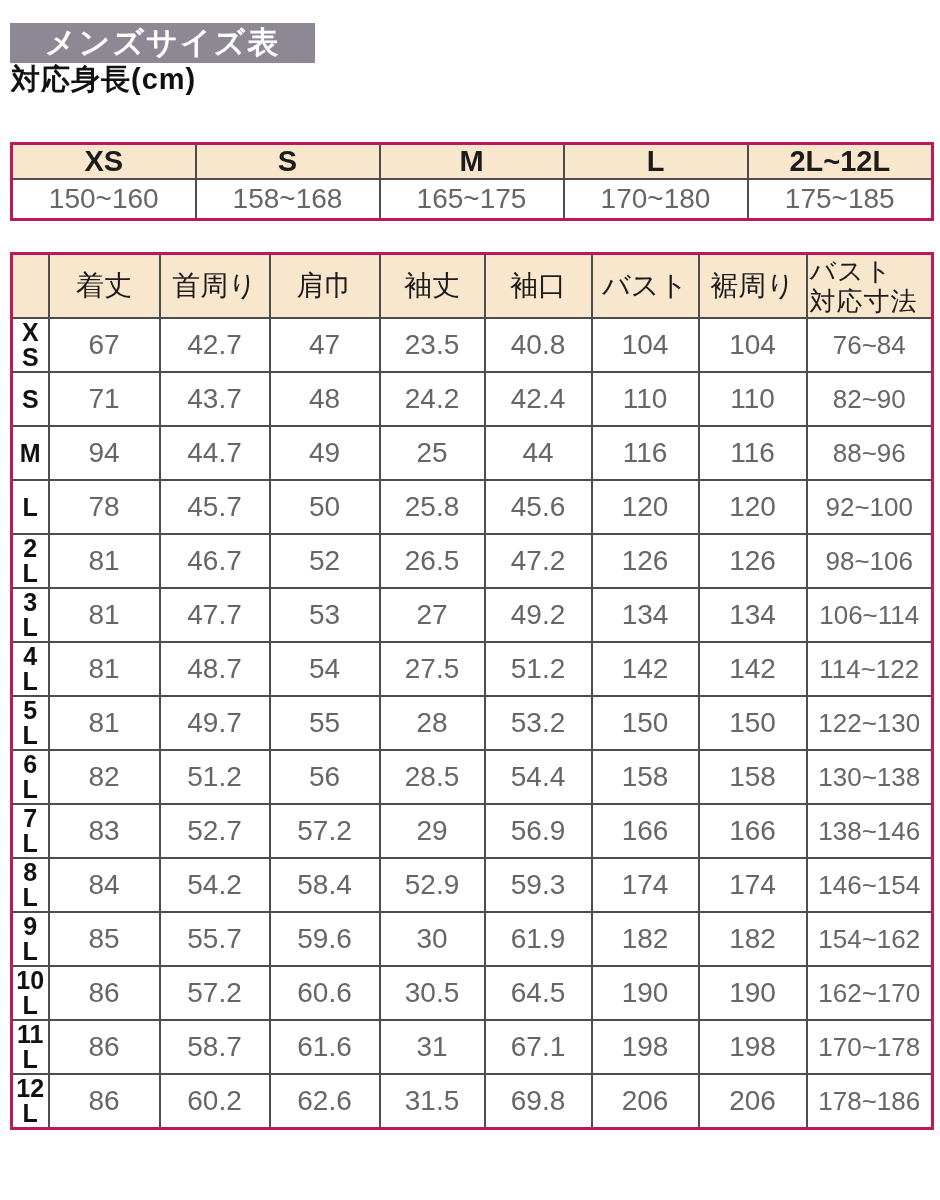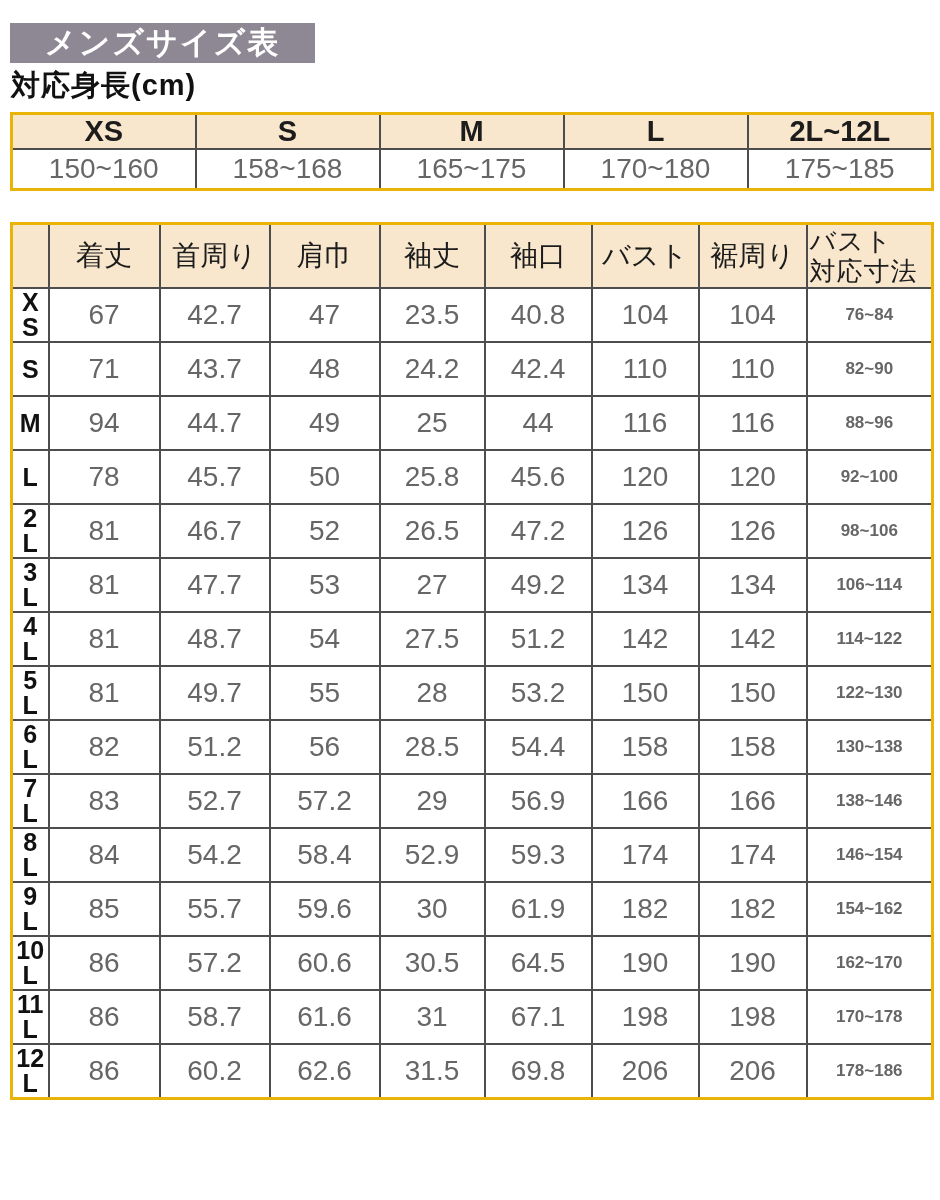--- a/index.html
+++ b/index.html
@@ -27,33 +27,34 @@
     font-size: 31px;
     font-weight: bold;
     letter-spacing: 2px;
     display: flex;
     align-items: center;
     justify-content: center;
   }
   .subtitle {
     position: absolute;
     left: 11px;
-    top: 66px;
+    top: 60px;
     font-size: 29px;
     font-weight: bold;
     color: #111111;
     letter-spacing: 1px;
   }
   table {
     border-collapse: collapse;
     table-layout: fixed;
     position: absolute;
     left: 10px;
     width: 921px;
-    border: 3px solid #eab308;
+    border: 3px solid #be185d;
+    margin-top: 30px;
   }
   th, td {
     border: 2px solid #4d4d4d;
     text-align: center;
     vertical-align: middle;
     padding: 0;
     overflow: hidden;
   }
   
   .height-table { top: 112px; }
@@ -98,21 +99,21 @@
     white-space: pre-line;
     line-height: 25px;
   }
   .size-table tbody td {
     background: #ffffff;
     height: 52px;
     font-size: 28px;
     font-weight: normal;
     color: #666666;
   }
-  .size-table tbody td:last-child { font-size: 17px; font-weight: bold; }
+  .size-table tbody td:last-child { font-size: 26px; }
 </style>
 </head>
 <body>
 
 <div class="page">
 
   <div class="title-bar">
     <span>メンズサイズ表</span>
   </div>
 

